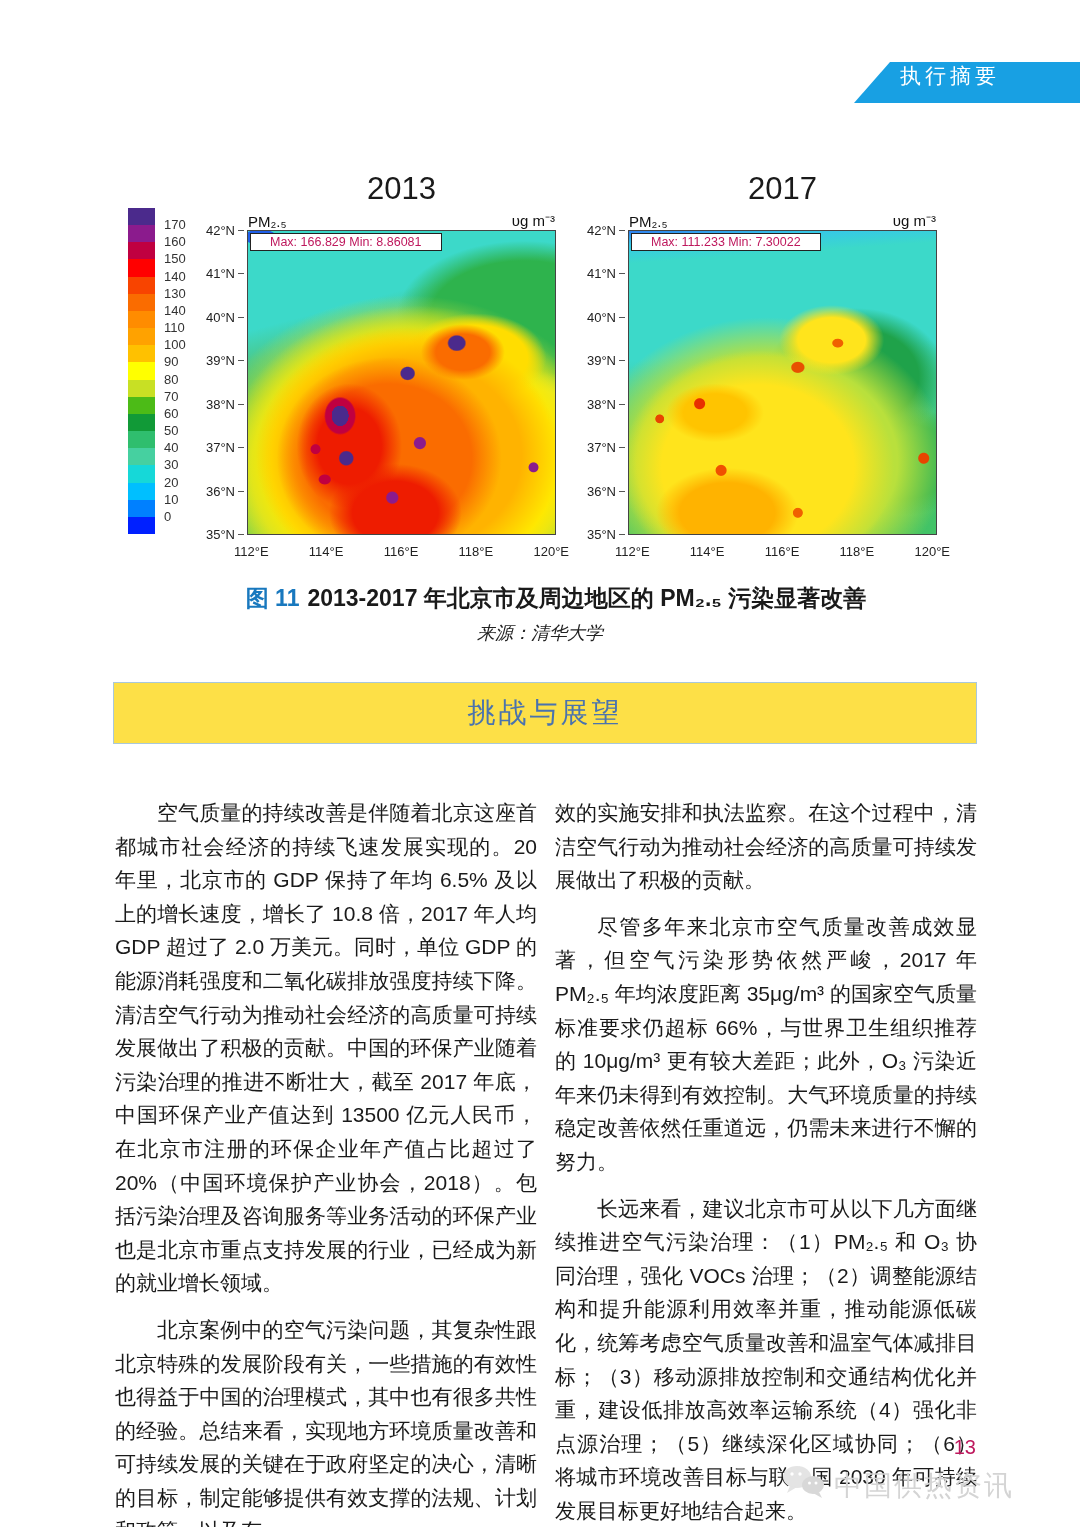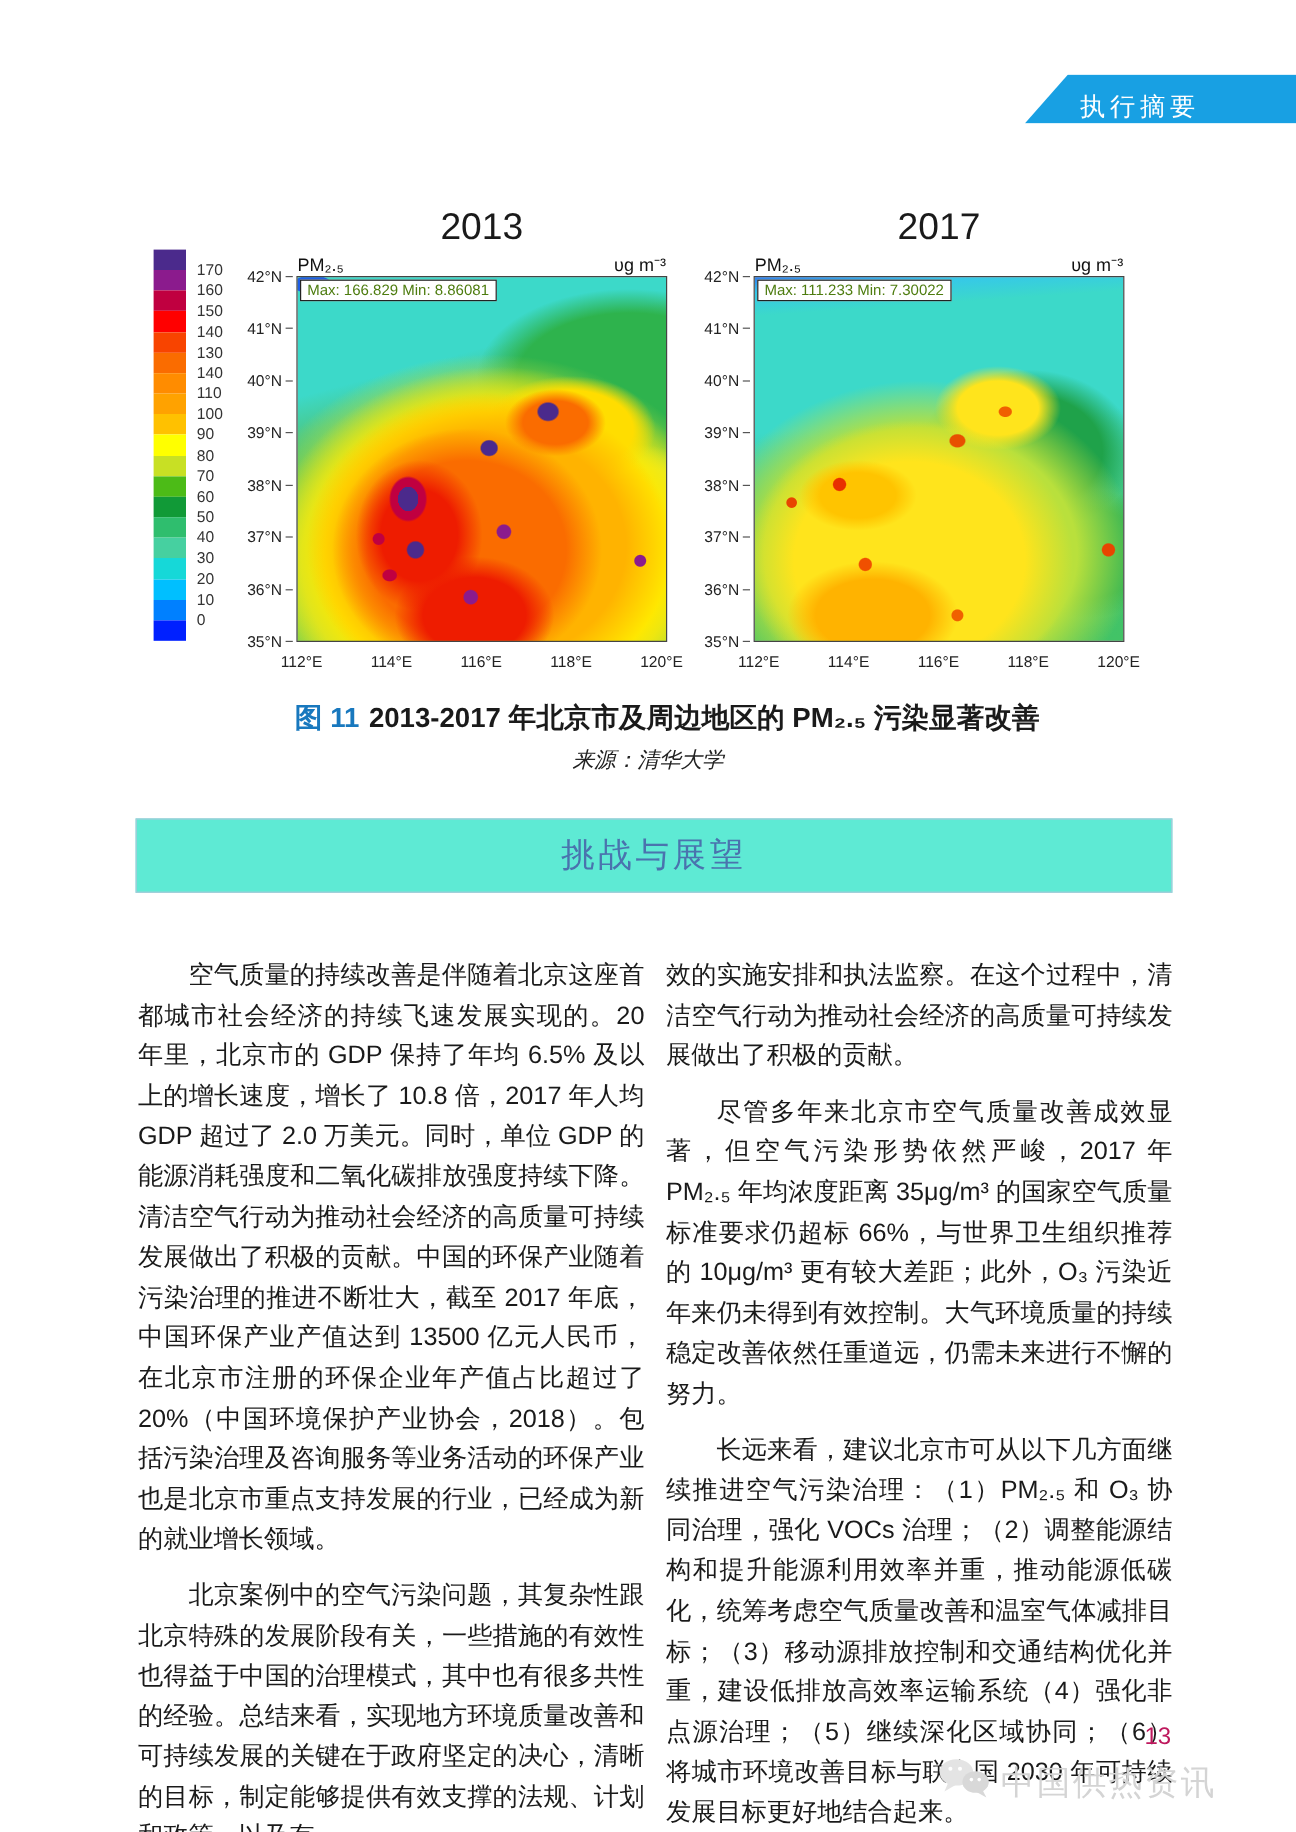--- a/index.html
+++ b/index.html
@@ -2,21 +2,21 @@
 <html><head>
 <meta charset="utf-8">
 <style>
   html,body{margin:0;padding:0;background:#ffffff;}
   .page{position:relative;width:1080px;height:1527px;background:#ffffff;overflow:hidden;
         font-family:"Liberation Sans",sans-serif;color:#1a1a1a;}
 
   
   .banner{position:absolute;top:62px;right:0;width:226px;height:41px;background:#18a0e3;
           clip-path:polygon(36px 0,100% 0,100% 100%,0 100%);
-          display:flex;align-items:flex-end;justify-content:center;}
+          display:flex;align-items:flex-start;justify-content:center;}
   .banner span{color:#ffffff;font-size:21px;letter-spacing:4px;padding-right:34px;}
 
   
   .figure{position:absolute;top:170px;left:0;width:1080px;height:400px;}
 
   .colorbar-wrap{position:absolute;left:128px;top:38px;display:flex;}
   .colorbar{width:27px;height:326px;display:flex;flex-direction:column;}
   .cb-seg{flex:1;}
   .cb-labels{margin-left:9px;height:326px;box-sizing:border-box;padding:9px 0;
              display:flex;flex-direction:column;justify-content:space-between;
@@ -24,21 +24,21 @@
   .cb-label{height:16px;line-height:16px;}
 
   .map-block{position:absolute;top:0;width:309px;}
   .map-2013-block{left:247px;}
   .map-2017-block{left:628px;}
   .map-title{text-align:center;font-size:31px;color:#1a1a1a;height:38px;line-height:38px;}
   .map-head{display:flex;justify-content:space-between;align-items:flex-end;
             font-size:15px;height:22px;padding:0 1px;color:#111;}
   .map-plot{position:relative;width:309px;height:305px;border:1px solid #444;box-sizing:border-box;}
   .stats-box{position:absolute;top:2px;left:2px;background:#ffffff;border:1px solid #222;
-             font-size:12.5px;padding:1px 5px;color:#4d7c0f;white-space:nowrap;z-index:3;}
+             font-size:12.5px;padding:1px 19px;color:#be185d;white-space:nowrap;z-index:3;}
   .lat-axis{position:absolute;left:-48px;top:-8px;bottom:-8px;width:44px;
             display:flex;flex-direction:column;justify-content:space-between;}
   .lat-tick{display:flex;justify-content:flex-end;align-items:center;gap:3px;
             font-size:13px;color:#222;}
   .lat-tick .dash{width:6px;height:1px;background:#555;display:inline-block;}
   .lon-axis{position:absolute;left:-14px;right:-14px;top:100%;margin-top:10px;
             display:flex;justify-content:space-between;font-size:13px;color:#222;}
 
   
   .map-2013{
@@ -87,21 +87,21 @@
   
   .caption{position:absolute;top:583px;left:16px;width:1080px;text-align:center;
            font-size:23px;font-weight:600;color:#1a1a1a;}
   .caption .fig-label{color:#1878be;margin-right:8px;}
   .source{position:absolute;top:621px;left:0;width:1080px;text-align:center;
           font-family:"Liberation Serif",serif;font-style:italic;font-size:18px;color:#222;}
 
   
   .section-box{position:absolute;top:682px;left:113px;width:864px;height:62px;
                border:1px solid #a9c8da;box-sizing:border-box;
-               display:flex;align-items:center;justify-content:center;background:#5eead4;}
+               display:flex;align-items:center;justify-content:center;background:#fde047;}
   .section-box span{color:#4a73ae;font-size:28px;letter-spacing:3px;}
 
   
   .columns{position:absolute;top:796px;left:115px;width:862px;display:flex;gap:18px;}
   .col{width:422px;font-size:21px;line-height:1.6;text-align:justify;color:#1a1a1a;}
   .col p{margin:0 0 13px;text-indent:2em;}
   .col p.no-indent{text-indent:0;}
 
   
   .page-num{position:absolute;top:1436px;right:104px;font-size:20px;color:#be185d;}

